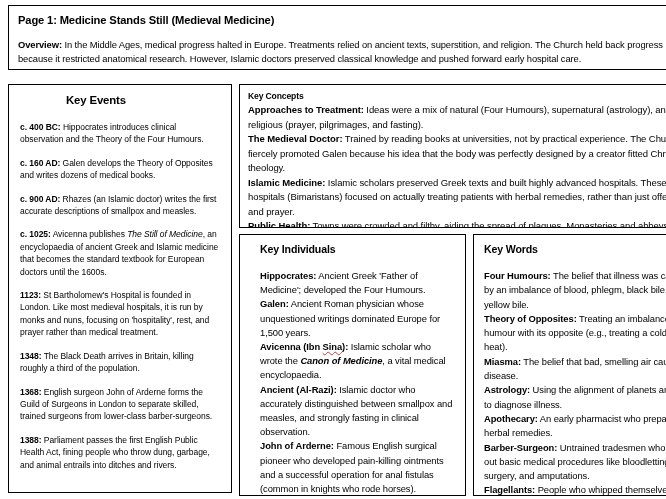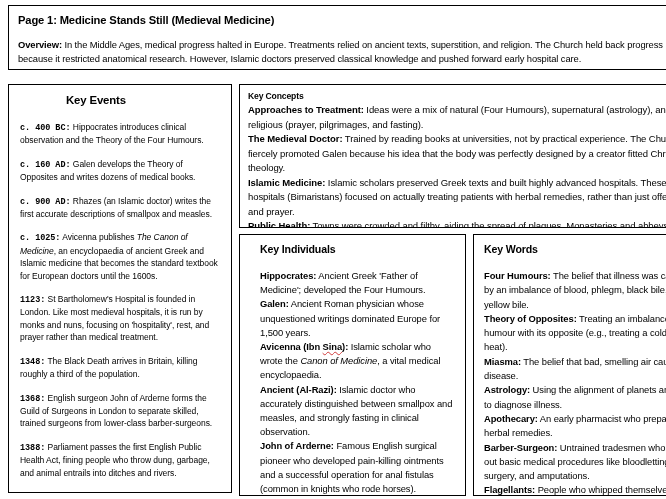--- a/index.html
+++ b/index.html
@@ -81,21 +81,21 @@
     margin-bottom: 13px;
     padding-left: 46px;
   }
   .event-item {
     font-size: 8.5px;
     line-height: 12.4px;
     margin-bottom: 11px;
     letter-spacing: -0.05px;
   }
   .event-item:last-child { margin-bottom: 0; }
-  .event-item .yr { font-weight: bold; font-family: Liberation Mono, monospace; }
+  .event-item .yr { font-weight: bold; }
   .event-item em { font-style: italic; }
 
   
   .concepts-panel {
     left: 239px;
     top: 84px;
     width: 470px;           
     height: 144px;
     padding: 5px 7px 4px 8px;
   }
@@ -124,21 +124,21 @@
     font-size: 10.6px;
     line-height: 14px;
     margin-bottom: 13px;
   }
   .person-item {
     font-size: 9.4px;
     line-height: 14.2px;
     letter-spacing: -0.08px;
   }
   .person-item .term { font-weight: bold; }
-  .person-item em { font-style: italic; }
+  .person-item em { font-style: italic; font-weight: bold; }
   .spell {
     text-decoration: underline wavy #d03a3a;
     text-decoration-skip-ink: none;
     text-underline-offset: 1px;
   }
 
   
   .words-panel {
     left: 473px;
     top: 234px;
@@ -168,21 +168,21 @@
     <div class="page-title">Page 1: Medicine Stands Still (Medieval Medicine)</div>
     <p class="overview-para"><span class="lead">Overview:</span><span> In the Middle Ages, medical progress halted in Europe. Treatments relied on ancient texts, superstition, and religion. The Church held back progress because it restricted anatomical research. However, Islamic doctors preserved classical knowledge and pushed forward early hospital care.</span></p>
   </div>
 
   <div class="panel events-panel">
     <div class="panel-head">Key Events</div>
     <div>
       <div class="event-item"><span class="yr">c. 400 BC:</span><span> Hippocrates introduces clinical observation and the Theory of the Four Humours.</span></div>
       <div class="event-item"><span class="yr">c. 160 AD:</span><span> Galen develops the Theory of Opposites and writes dozens of medical books.</span></div>
       <div class="event-item"><span class="yr">c. 900 AD:</span><span> Rhazes (an Islamic doctor) writes the first accurate descriptions of smallpox and measles.</span></div>
-      <div class="event-item"><span class="yr">c. 1025:</span><span> Avicenna publishes </span><em>The Canon of Medicine</em><span>, an encyclopaedia of ancient Greek and Islamic medicine that becomes the standard textbook for European doctors until the 1600s.</span></div>
+      <div class="event-item"><span class="yr">c. 1025:</span><span> Avicenna publishes </span><em>The Still of Medicine</em><span>, an encyclopaedia of ancient Greek and Islamic medicine that becomes the standard textbook for European doctors until the 1600s.</span></div>
       <div class="event-item"><span class="yr">1123:</span><span> St Bartholomew's Hospital is founded in London. Like most medieval hospitals, it is run by monks and nuns, focusing on 'hospitality', rest, and prayer rather than medical treatment.</span></div>
       <div class="event-item"><span class="yr">1348:</span><span> The Black Death arrives in Britain, killing roughly a third of the population.</span></div>
       <div class="event-item"><span class="yr">1368:</span><span> English surgeon John of Arderne forms the Guild of Surgeons in London to separate skilled, trained surgeons from lower-class barber-surgeons.</span></div>
       <div class="event-item"><span class="yr">1388:</span><span> Parliament passes the first English Public Health Act, fining people who throw dung, garbage, and animal entrails into ditches and rivers.</span></div>
     </div>
   </div>
 
   <div class="panel concepts-panel">
     <div class="panel-head">Key Concepts</div>
     <div>

